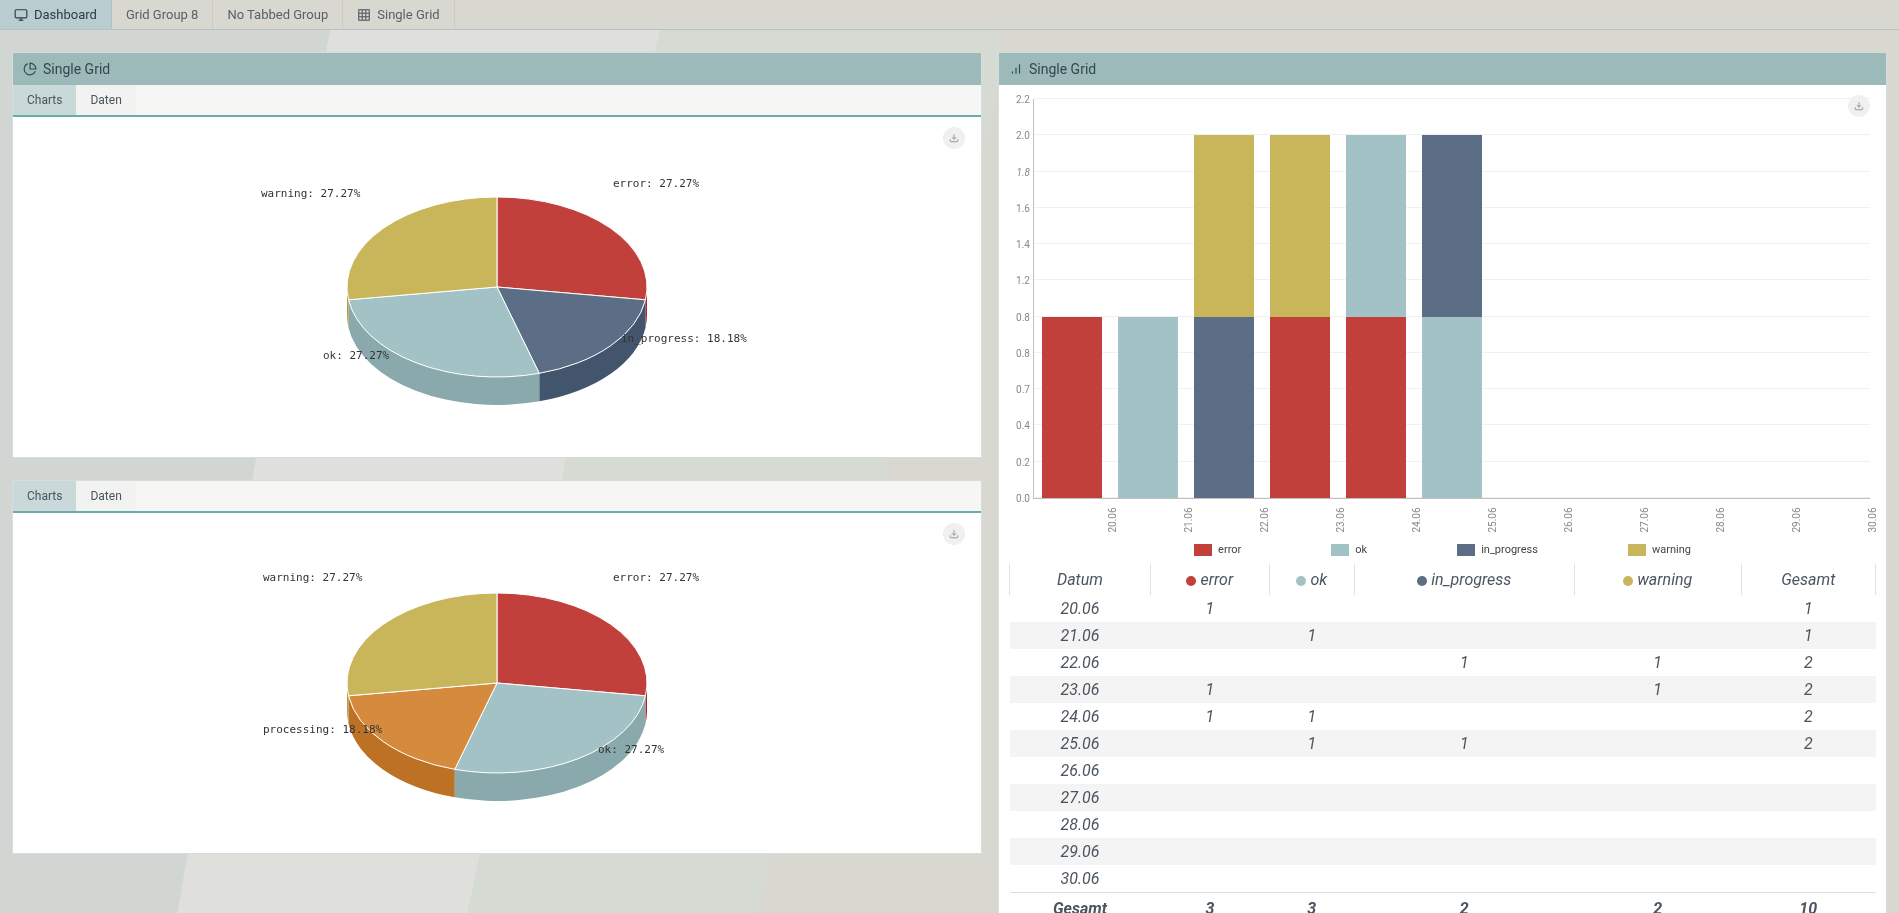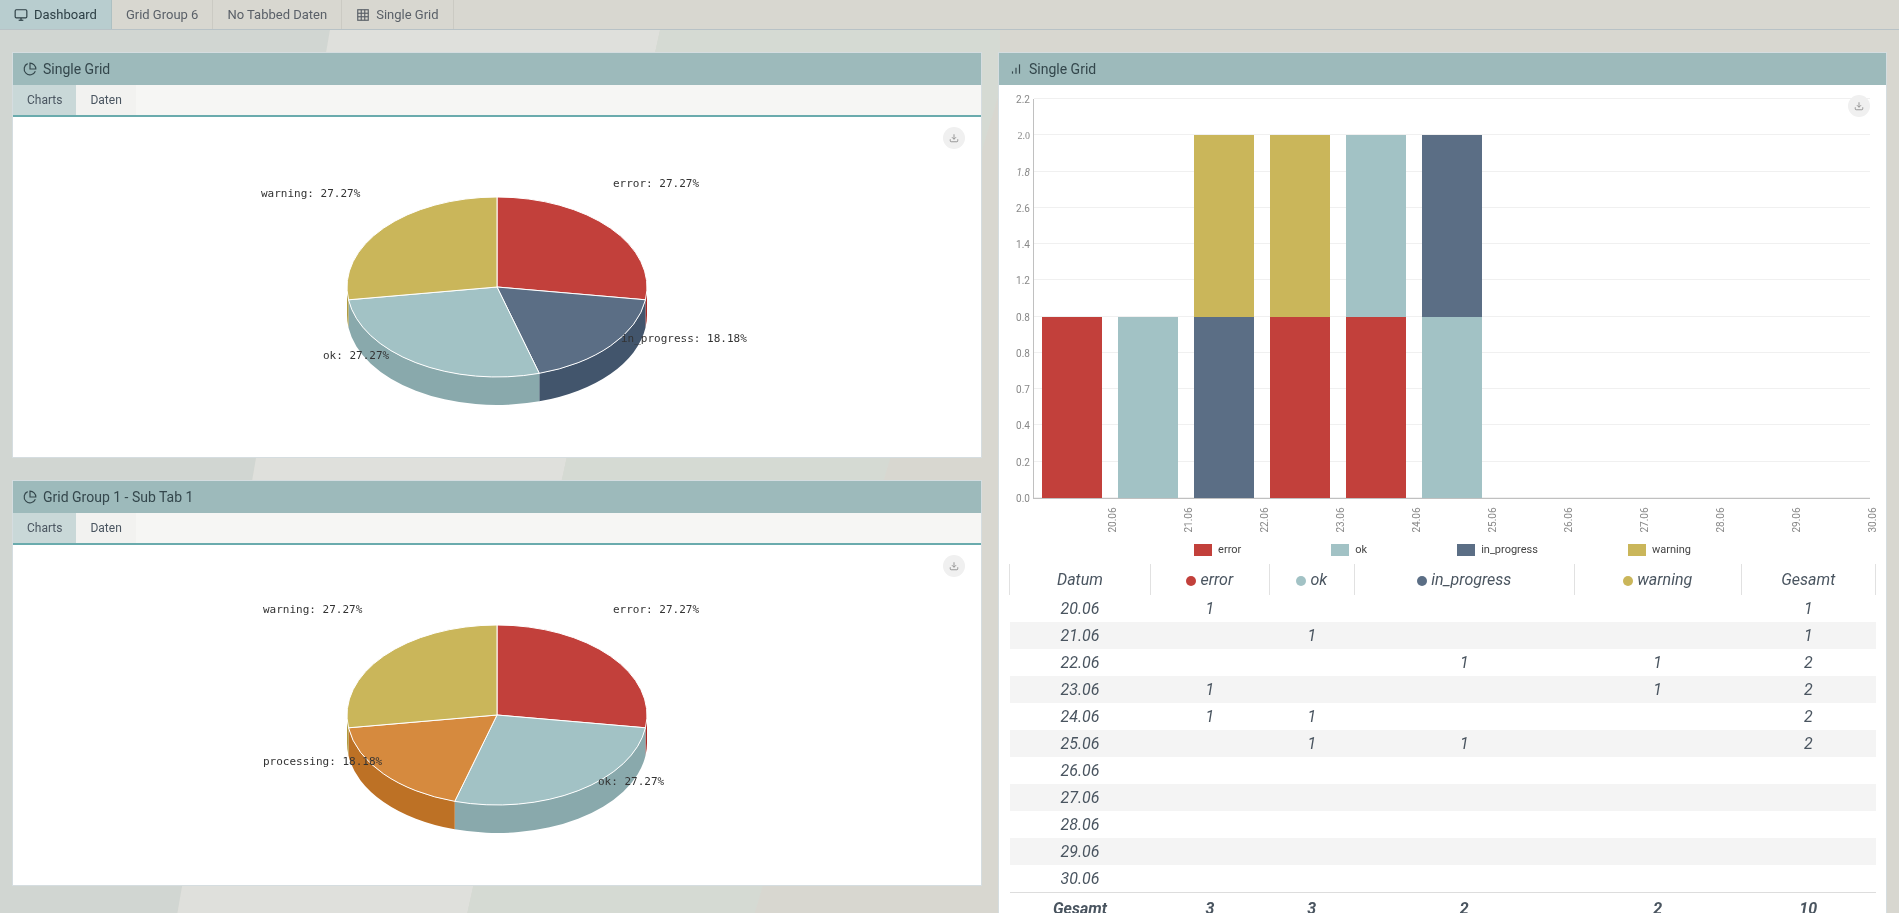--- a/index.html
+++ b/index.html
@@ -234,24 +234,24 @@
 <div class="topnav">
   <div class="tab active">
     <svg width="14" height="14" viewBox="0 0 24 24" fill="none" stroke="#2c3e44" stroke-width="2">
         <rect x="2" y="3" width="20" height="14" rx="2"></rect>
         <line x1="8" y1="21" x2="16" y2="21"></line>
         <line x1="12" y1="17" x2="12" y2="21"></line>
       </svg>
     <span>Dashboard</span>
   </div>
   <div class="tab">
-    <span>Grid Group 6</span>
+    <span>Grid Group 8</span>
   </div>
   <div class="tab">
-    <span>No Tabbed Daten</span>
+    <span>No Tabbed Group</span>
   </div>
   <div class="tab">
     <svg width="14" height="14" viewBox="0 0 24 24" fill="none" stroke="#5a6068" stroke-width="2">
         <rect x="3" y="3" width="18" height="18"></rect>
         <line x1="3" y1="9" x2="21" y2="9"></line>
         <line x1="3" y1="15" x2="21" y2="15"></line>
         <line x1="9" y1="3" x2="9" y2="21"></line>
         <line x1="15" y1="3" x2="15" y2="21"></line>
       </svg>
     <span>Single Grid</span>
@@ -299,27 +299,20 @@
             <path d="M 0 0 L -148.4732162821399 12.808335444595665 A 150 90 0 0 1 -2.7554552980815446e-14 -90 Z" fill="#cab65a" stroke="#fff" stroke-width="1"></path>
           </svg>
         <div class="pie-label" style="top:60px; left:600px;">error: 27.27%</div>
         <div class="pie-label" style="top:215px; left:608px;">in_progress: 18.18%</div>
         <div class="pie-label" style="top:232px; left:310px;">ok: 27.27%</div>
         <div class="pie-label" style="top:70px; left:248px;">warning: 27.27%</div>
       </div>
     </div>
 
     <div class="panel">
-      <div class="panel-header">
-        <svg width="14" height="14" viewBox="0 0 24 24" fill="none" stroke="#34474c" stroke-width="2">
-            <path d="M21.21 15.89A10 10 0 1 1 8 2.83"></path>
-            <path d="M22 12A10 10 0 0 0 12 2v10z"></path>
-          </svg>
-        <span>Grid Group 1 - Sub Tab 1</span>
-      </div>
       <div class="subtabs">
         <div class="subtab active">Charts</div>
         <div class="subtab">Daten</div>
       </div>
       <div class="panel-body pie-wrap">
         <div class="dl-btn">
           <svg width="10" height="10" viewBox="0 0 24 24" fill="none" stroke="#888" stroke-width="2">
               <path d="M21 15v4a2 2 0 0 1-2 2H5a2 2 0 0 1-2-2v-4"></path>
               <polyline points="7 10 12 15 17 10"></polyline>
               <line x1="12" y1="15" x2="12" y2="3"></line>
@@ -373,25 +366,25 @@
             <div class="ytick" style="bottom: 27.2727%;">0.7</div>
             <div class="gridline" style="bottom: 36.3636%;"></div>
             <div class="ytick" style="bottom: 36.3636%;">0.8</div>
             <div class="gridline" style="bottom: 45.4545%;"></div>
             <div class="ytick" style="bottom: 45.4545%;">0.8</div>
             <div class="gridline" style="bottom: 54.5455%;"></div>
             <div class="ytick" style="bottom: 54.5455%;">1.2</div>
             <div class="gridline" style="bottom: 63.6364%;"></div>
             <div class="ytick" style="bottom: 63.6364%;">1.4</div>
             <div class="gridline" style="bottom: 72.7273%;"></div>
-            <div class="ytick" style="bottom: 72.7273%;">2.6</div>
+            <div class="ytick" style="bottom: 72.7273%;">1.6</div>
             <div class="gridline" style="bottom: 81.8182%;"></div>
             <div class="ytick" style="bottom: 81.8182%; font-style: italic;">1.8</div>
             <div class="gridline" style="bottom: 90.9091%;"></div>
-            <div class="ytick" style="bottom: 90.9091%; font-family: Liberation Serif, serif;">2.0</div>
+            <div class="ytick" style="bottom: 90.9091%;">2.0</div>
             <div class="gridline" style="bottom: 100%;"></div>
             <div class="ytick" style="bottom: 100%;">2.2</div>
             <div class="col" style="left: 8px; width: 60px;">
               <div class="seg c-error" style="height: 181.364px;"></div>
             </div>
             <div class="xlabel" style="left: 38px;">20.06</div>
             <div class="col" style="left: 84px; width: 60px;">
               <div class="seg c-ok" style="height: 181.364px;"></div>
             </div>
             <div class="xlabel" style="left: 114px;">21.06</div>

